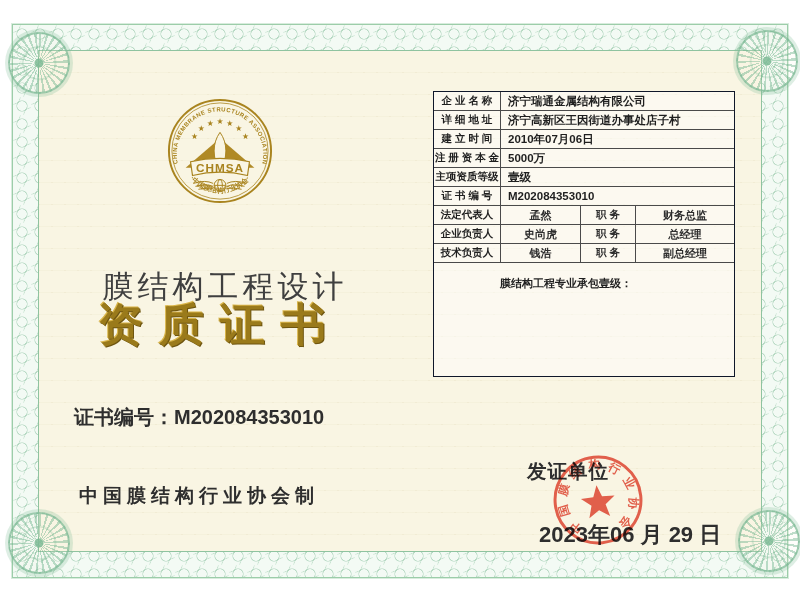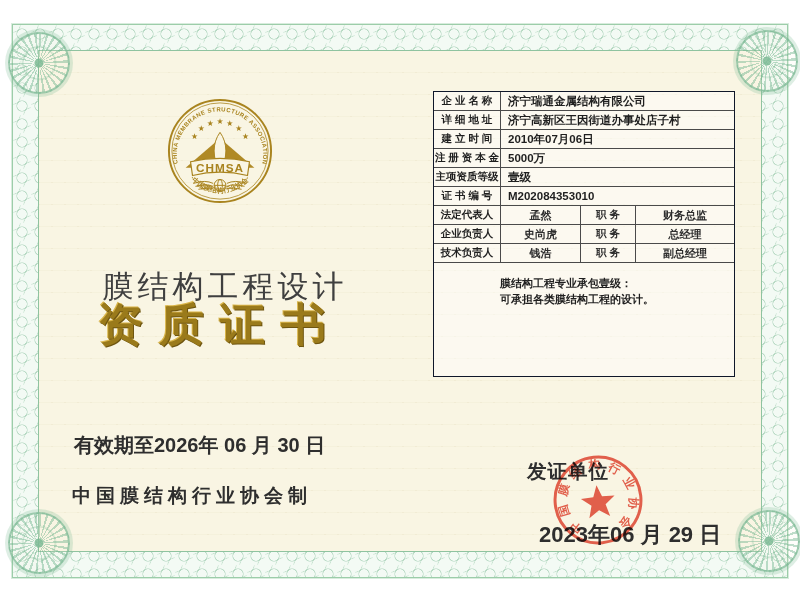--- a/index.html
+++ b/index.html
@@ -55,21 +55,21 @@
   }
   .title2{
     position:absolute;left:50px;top:295px;width:340px;text-align:center;
     font-family:Liberation Mono, monospace;font-size:45px;font-weight:700;
     letter-spacing:16px;color:#9a7a1b;
     text-shadow:1px 1px 0 #6e5510, -1px -1px 0 #d9b54a;
     white-space:nowrap;
   }
   .cert-no{position:absolute;left:74px;top:404px;font-size:20px;font-weight:700;color:#2e2e2e;}
   .valid-until{position:absolute;left:74px;top:432px;font-size:20px;font-weight:700;color:#2e2e2e;}
-  .made-by{position:absolute;left:72px;top:483px;font-size:19px;font-weight:700;letter-spacing:5px;color:#2e2e2e;}
+  .made-by{position:absolute;left:79px;top:483px;font-size:19px;font-weight:700;letter-spacing:5px;color:#2e2e2e;}
   
   .info-table{
     position:absolute;left:433px;top:91px;width:302px;box-sizing:border-box;
     border:1px solid #0f172a;background:rgba(255,255,255,.45);
   }
   .info-table *{box-sizing:border-box;}
   .kv-row,.person-row{display:flex;height:19px;border-bottom:1px solid #4a4a4a;}
   .cell{display:flex;align-items:center;justify-content:center;overflow:hidden;white-space:nowrap;}
   .lbl{width:67px;border-right:1px solid #4a4a4a;font-size:10.5px;font-weight:700;color:#1f1f1f;}
   .val{flex:1;justify-content:flex-start;padding-left:7px;font-size:11.5px;font-weight:600;color:#1f1f1f;}
@@ -129,21 +129,21 @@
       <ellipse cx="55" cy="90" rx="2.4" ry="6"></ellipse>
       <line x1="49" y1="90" x2="61" y2="90"></line>
       <path d="M 28,88 Q 40,84 48,88 M 30,91 Q 41,88 48,91 M 33,94 Q 42,92 48,93"></path>
       <path d="M 82,88 Q 70,84 62,88 M 80,91 Q 69,88 62,91 M 77,94 Q 68,92 62,93"></path>
     </g>
   </svg>
 
   <div class="title1">膜结构工程设计</div>
   <div class="title2">资质证书</div>
 
-  <div class="valid-until">有效期至2026年  06 月 30 日</div>
+  <div class="cert-no">证书编号：M202084353010</div>
   <div class="made-by">中国膜结构行业协会制</div>
 
   <div class="info-table">
     <div class="kv-row">
       <div class="cell lbl">企 业 名 称</div>
       <div class="cell val">济宁瑞通金属结构有限公司</div>
     </div>
     <div class="kv-row">
       <div class="cell lbl">详 细 地 址</div>
       <div class="cell val">济宁高新区王因街道办事处店子村</div>
@@ -177,21 +177,20 @@
       <div class="cell p-duty">总经理</div>
     </div>
     <div class="person-row">
       <div class="cell lbl">技术负责人</div>
       <div class="cell p-name">钱浩</div>
       <div class="cell p-duty-lbl">职 务</div>
       <div class="cell p-duty">副总经理</div>
     </div>
     <div class="scope-body">
       <div>膜结构工程专业承包壹级：</div>
-      <div>可承担各类膜结构工程的设计。</div>
     </div>
   </div>
 
   <div class="issue-unit">发证单位</div>
   <div class="issue-date">2023年06 月 29 日</div>
 
   <svg class="stamp" viewBox="0 0 120 120">
     <circle cx="60" cy="60" r="46" fill="none" stroke="#e2402e" stroke-width="3.2"></circle>
     <polygon points="60,44 64.7,56.5 78.1,57.1 67.6,65.5 71.2,78.4 60,71 48.8,78.4 52.4,65.5 41.9,57.1 55.3,56.5" fill="#e2402e"></polygon>
     <g fill="#e2402e" font-size="12.5" font-weight="700" text-anchor="middle">

